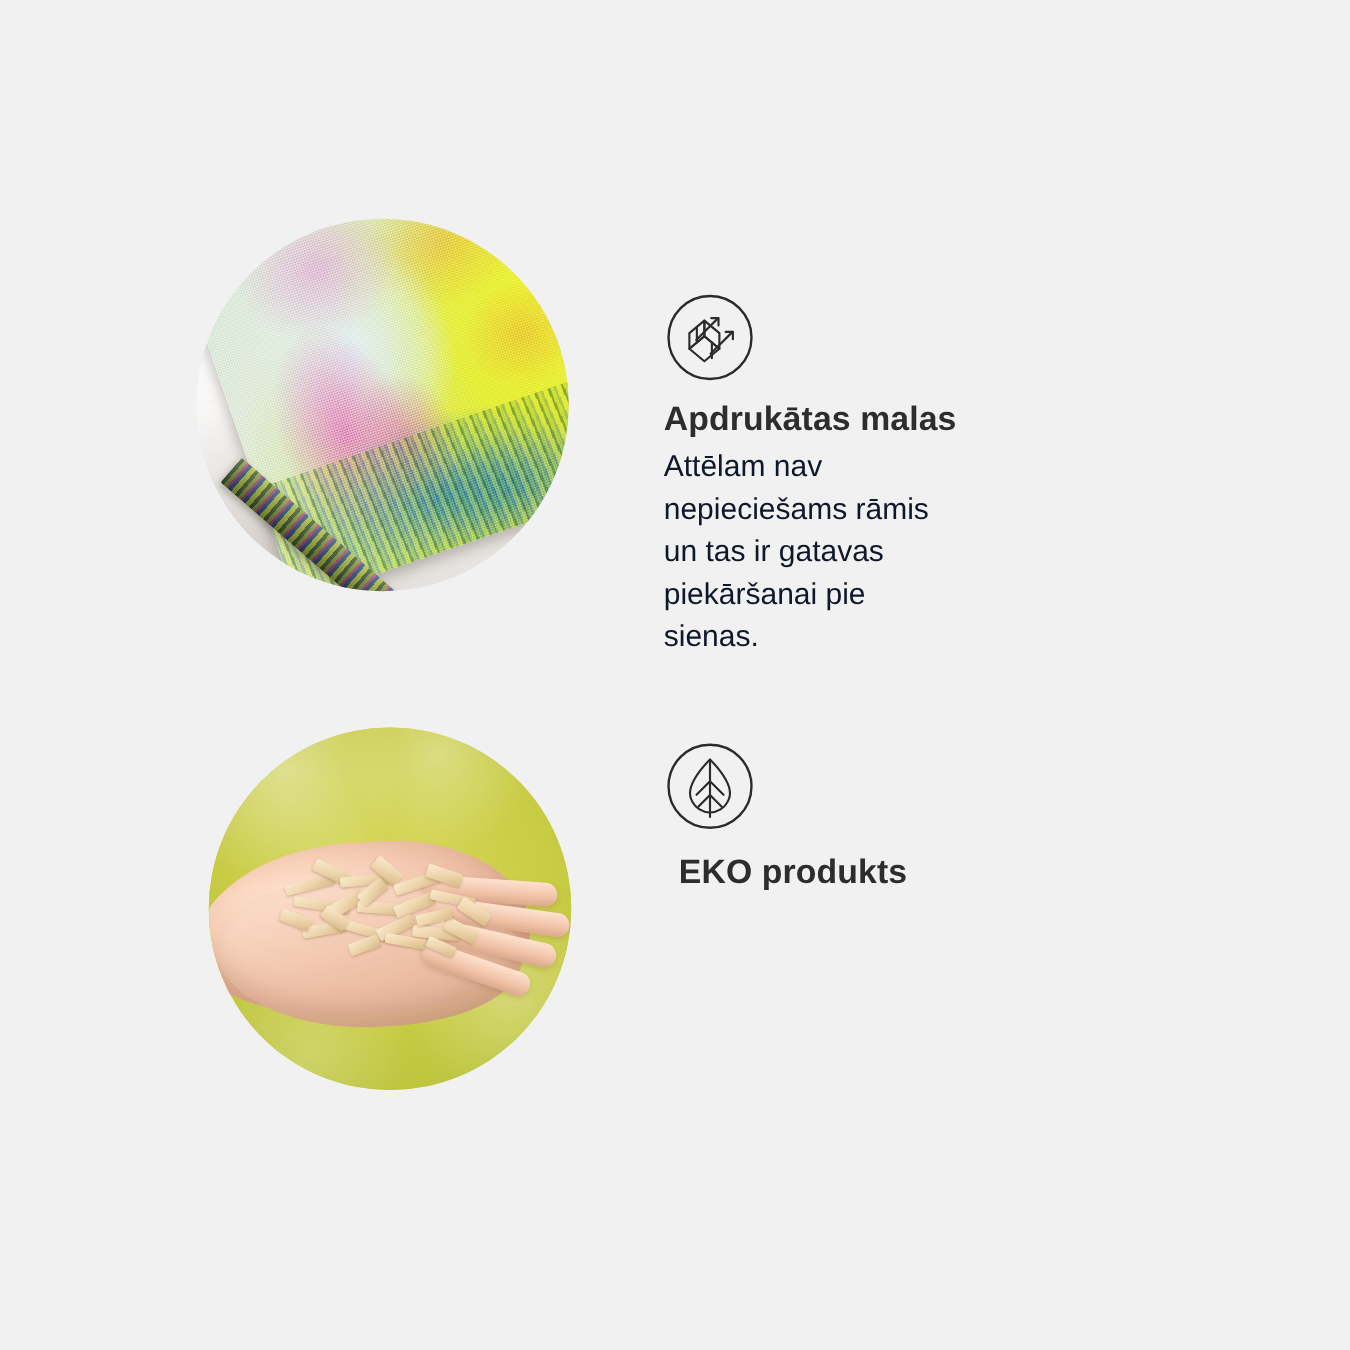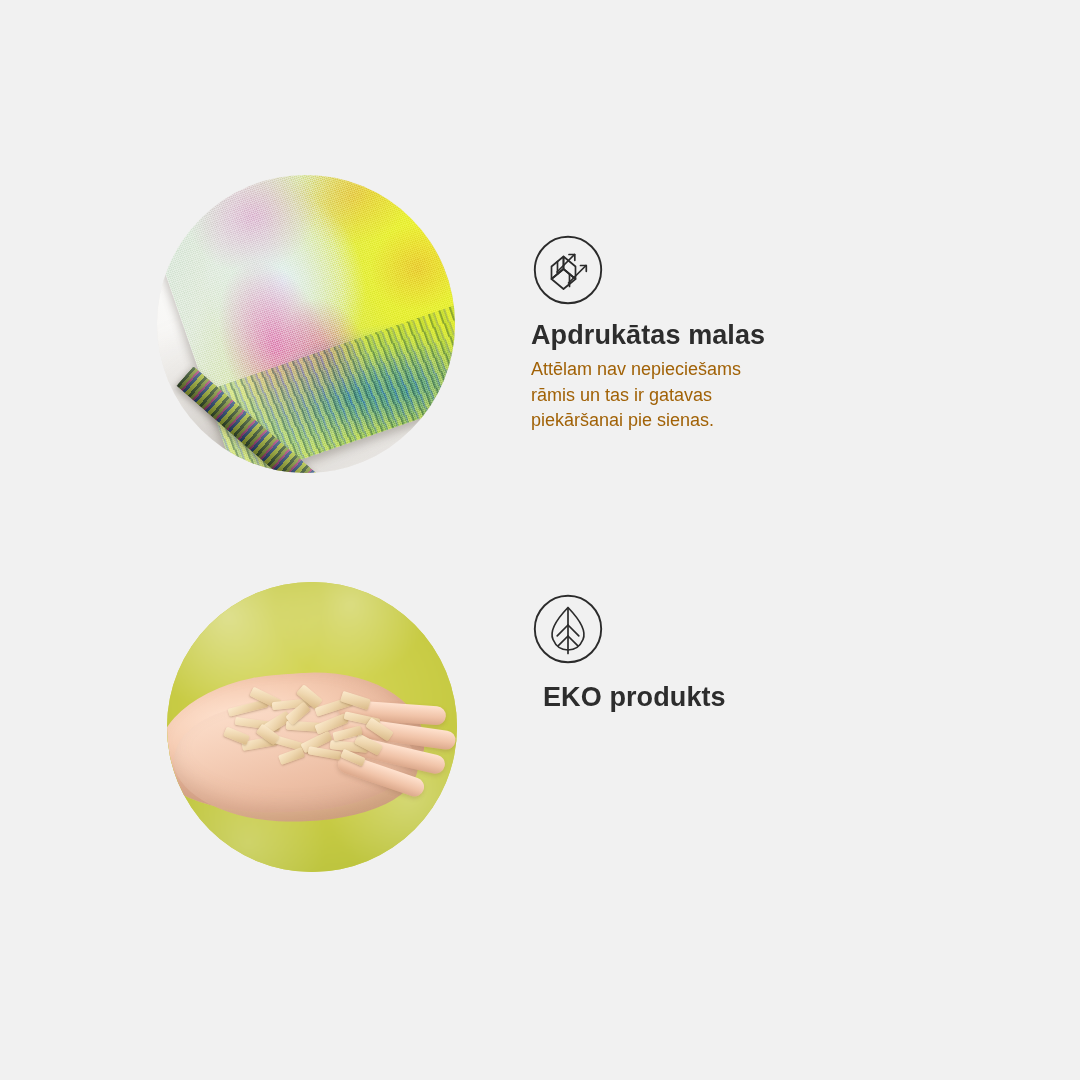--- a/index.html
+++ b/index.html
@@ -49,23 +49,23 @@
     margin: 0;
     font-size: 27px;
     font-weight: bold;
     color: #2d2d2d;
     letter-spacing: 0.1px;
     line-height: 1.15;
     white-space: nowrap;
   }
   .feature-desc {
     margin: 6px 0 0 0;
-    font-size: 18px;
+    font-size: 24px;
     font-weight: normal;
-    color: #a16207;
+    color: #0f172a;
     line-height: 1.42;
     max-width: 500px;
   }
 
   
   .photo-circle {
     position: absolute;
     border-radius: 50%;
     overflow: hidden;
   }

